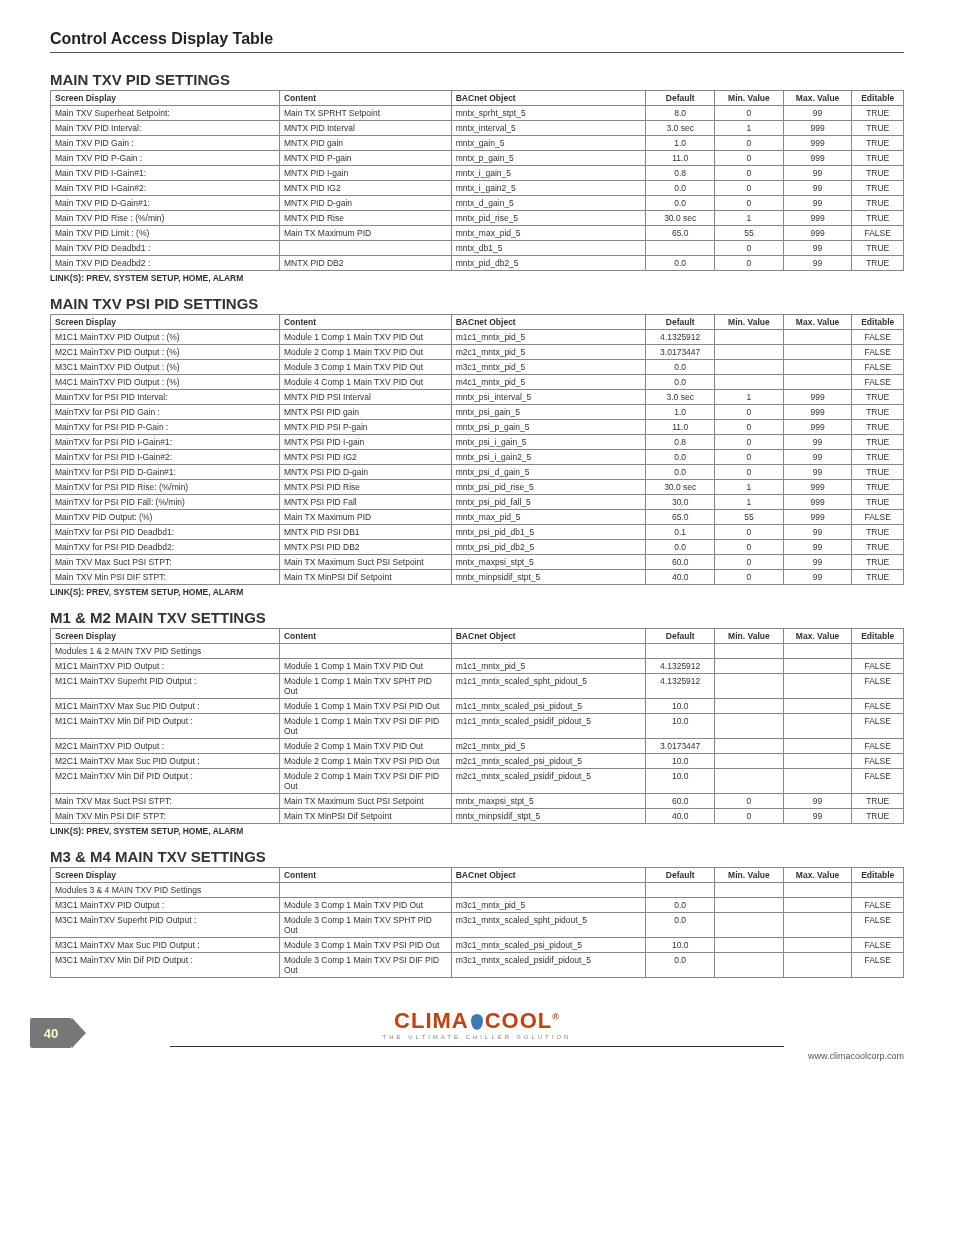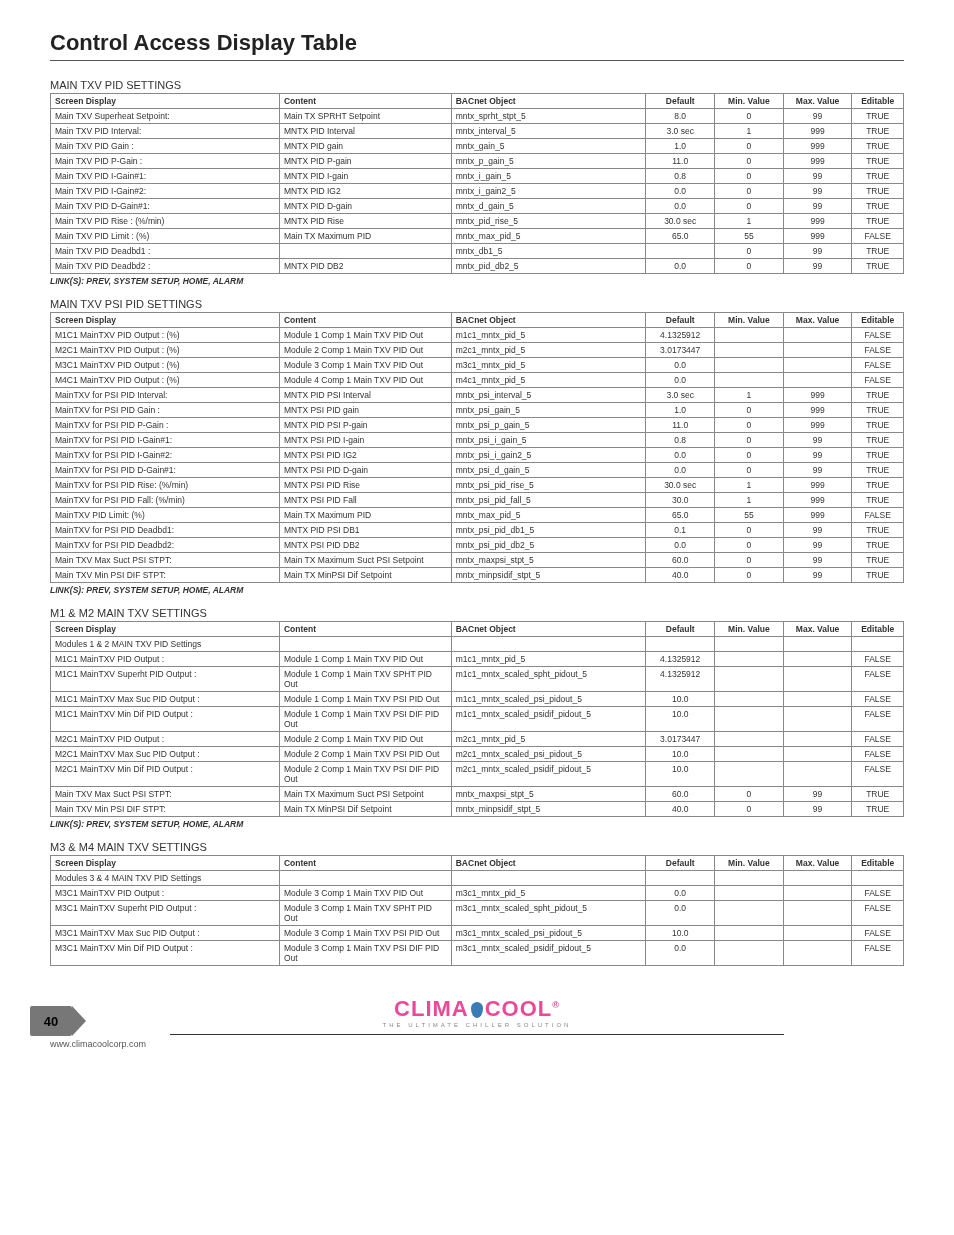--- a/index.html
+++ b/index.html
@@ -1,30 +1,30 @@
 <!DOCTYPE html>
 <html><head>
 <meta charset="utf-8">
 <style>
 body{font-family:Arial,Helvetica,sans-serif;font-size:9px;color:#333;margin:0;padding:30px 50px;width:854px}
-h1{font-size:22px;font-weight:bold;margin:0 0 4px;color:#222}
+h1{font-size:16px;font-weight:bold;margin:0 0 4px;color:#222}
 .hr{border-bottom:1px solid #555;margin-bottom:18px}
-.section-title{font-size:11px;font-weight:normal;margin:6px 0 2px;color:#333}
+.section-title{font-size:15px;font-weight:bold;margin:6px 0 2px;color:#333}
 table{border-collapse:collapse;width:100%;table-layout:fixed}
 th,td{border:1px solid #888;padding:2px 4px;font-size:8.5px;vertical-align:top;text-align:left;overflow:hidden}
 .c-def,.c-min,.c-max,.c-ed{text-align:center}
 col.sd{width:200px}col.ct{width:150px}col.bo{width:170px}col.df{width:60px}col.mn{width:60px}col.mx{width:60px}col.ed{width:45px}
-.link{font-size:8.5px;font-weight:bold;font-style:italic;margin:2px 0 12px}
+.link{font-size:8.5px;font-weight:bold;margin:2px 0 12px}
 .footer{margin-top:30px;position:relative;height:60px}
-.page-badge{position:absolute;left:-20px;top:10px;width:42px;height:30px;background:#777;color:#000000;font-weight:bold;font-size:13px;display:flex;align-items:center;justify-content:center;border-radius:2px}
+.page-badge{position:absolute;left:-20px;top:10px;width:42px;height:30px;background:#777;color:#fef9c3;font-weight:bold;font-size:13px;display:flex;align-items:center;justify-content:center;border-radius:2px}
 .page-badge::before{content:"";position:absolute;right:-14px;top:0;border-left:14px solid #777;border-top:15px solid transparent;border-bottom:15px solid transparent}
-.brand{text-align:center;font-size:22px;font-weight:bold;letter-spacing:1px;color:#ec4899}
+.brand{text-align:center;font-size:22px;font-weight:bold;letter-spacing:1px;color:#c2410c}
 .brand .drop{display:inline-block;width:12px;height:16px;background:#3a7ab5;border-radius:50% 50% 50% 50%/60% 60% 40% 40%;transform:rotate(180deg);vertical-align:middle;margin:0 2px}
 .tag{text-align:center;font-size:6px;letter-spacing:3px;color:#888}
-.url{text-align:left;font-size:9px;color:#555;margin-top:2px}
+.url{text-align:right;font-size:9px;color:#555;margin-top:2px}
 .ft-line{border-top:1px solid #333;margin:6px 120px 4px}
 </style>
 </head>
 <body>
 
 <h1>Control Access Display Table</h1>
 <div class="hr"></div>
 
 <div id="sections">
     <div class="section-title">MAIN TXV PID SETTINGS</div>
@@ -273,21 +273,21 @@
         <tr>
           <td class="">MainTXV for PSI PID Fall: (%/min)</td>
           <td class="">MNTX PSI PID Fall</td>
           <td class="">mntx_psi_pid_fall_5</td>
           <td class="c-def">30.0</td>
           <td class="c-min">1</td>
           <td class="c-max">999</td>
           <td class="c-ed">TRUE</td>
         </tr>
         <tr>
-          <td class="">MainTXV PID  Limit: (%)</td>
+          <td class="">MainTXV PID  Output: (%)</td>
           <td class="">Main TX Maximum PID</td>
           <td class="">mntx_max_pid_5</td>
           <td class="c-def">65.0</td>
           <td class="c-min">55</td>
           <td class="c-max">999</td>
           <td class="c-ed">FALSE</td>
         </tr>
         <tr>
           <td class="">MainTXV for PSI PID Deadbd1:</td>
           <td class="">MNTX PID PSI DB1</td>

